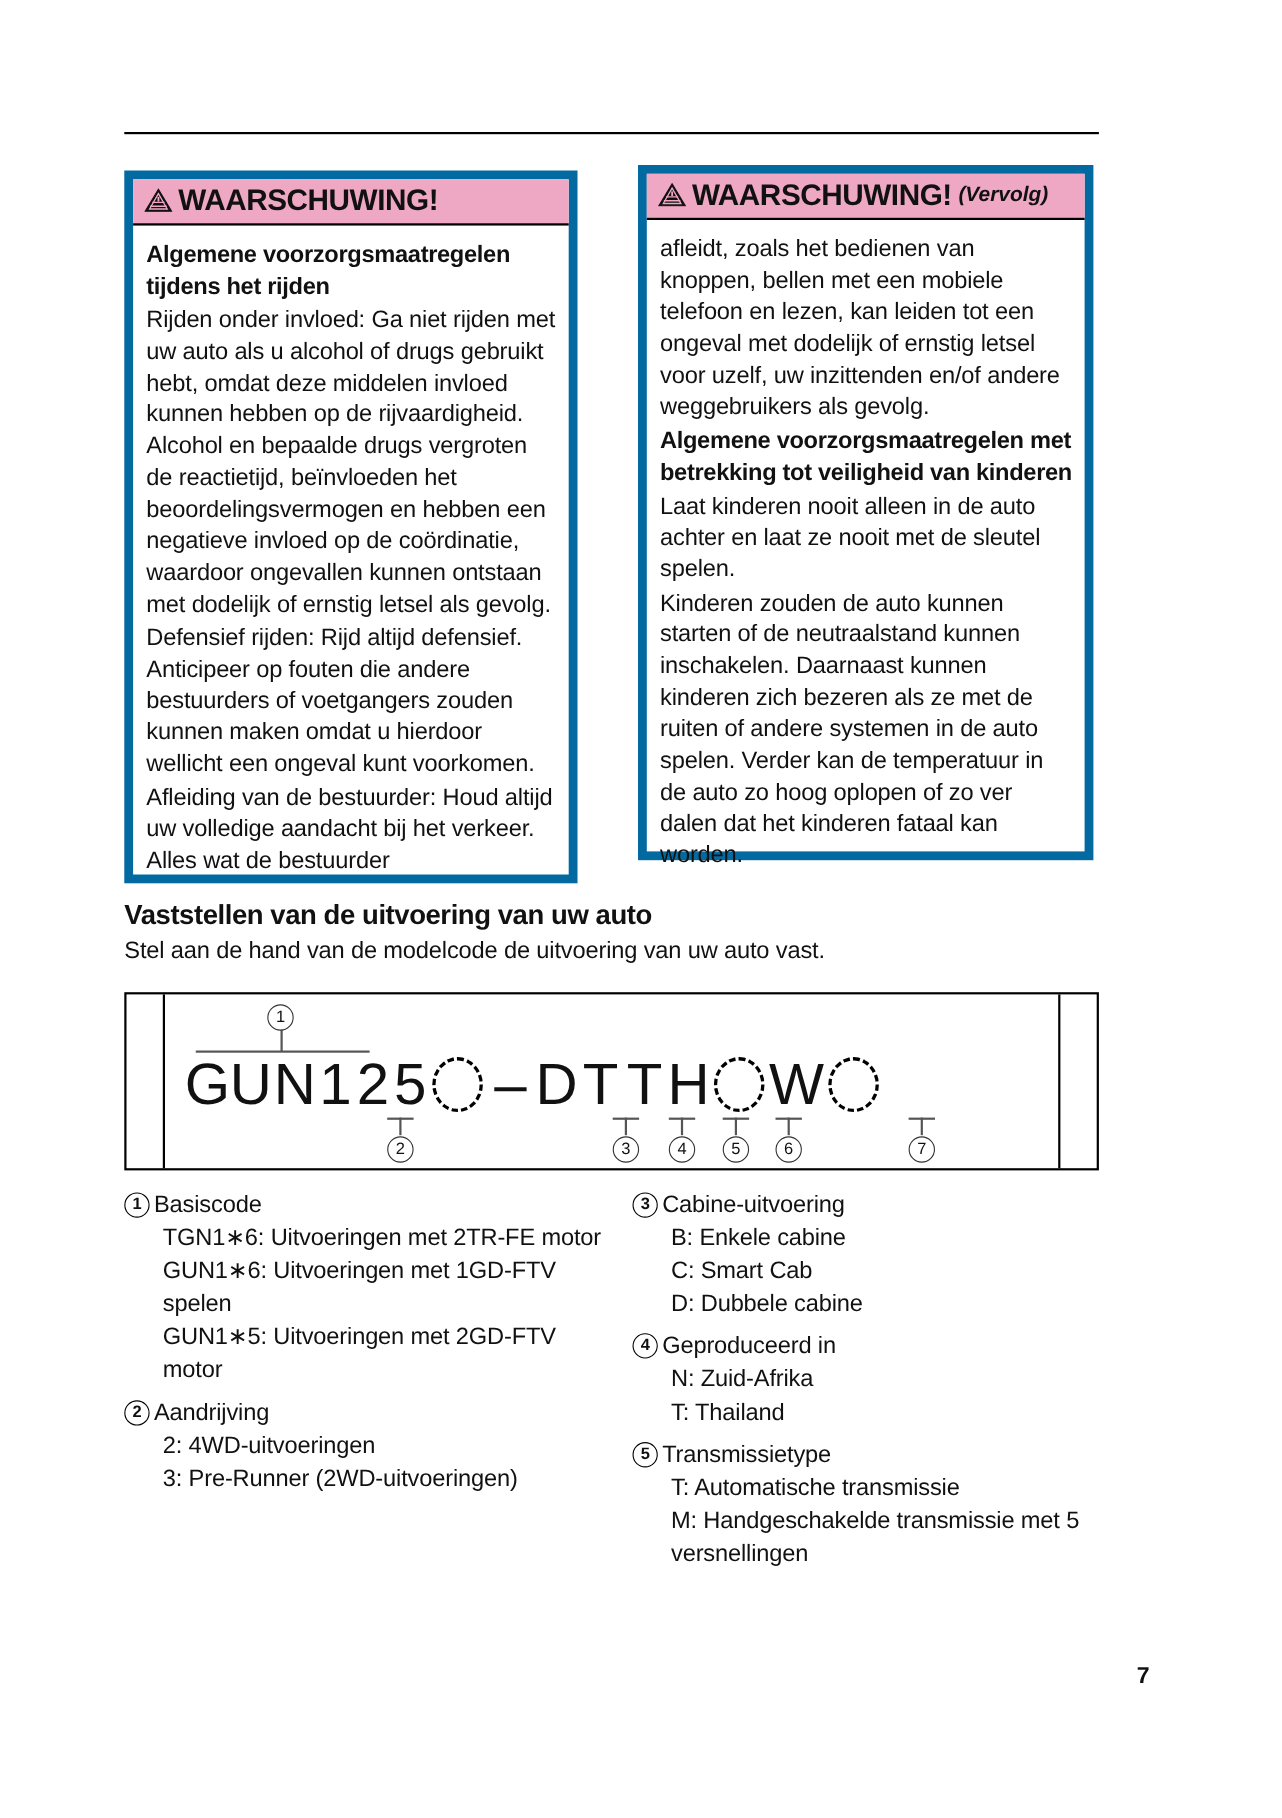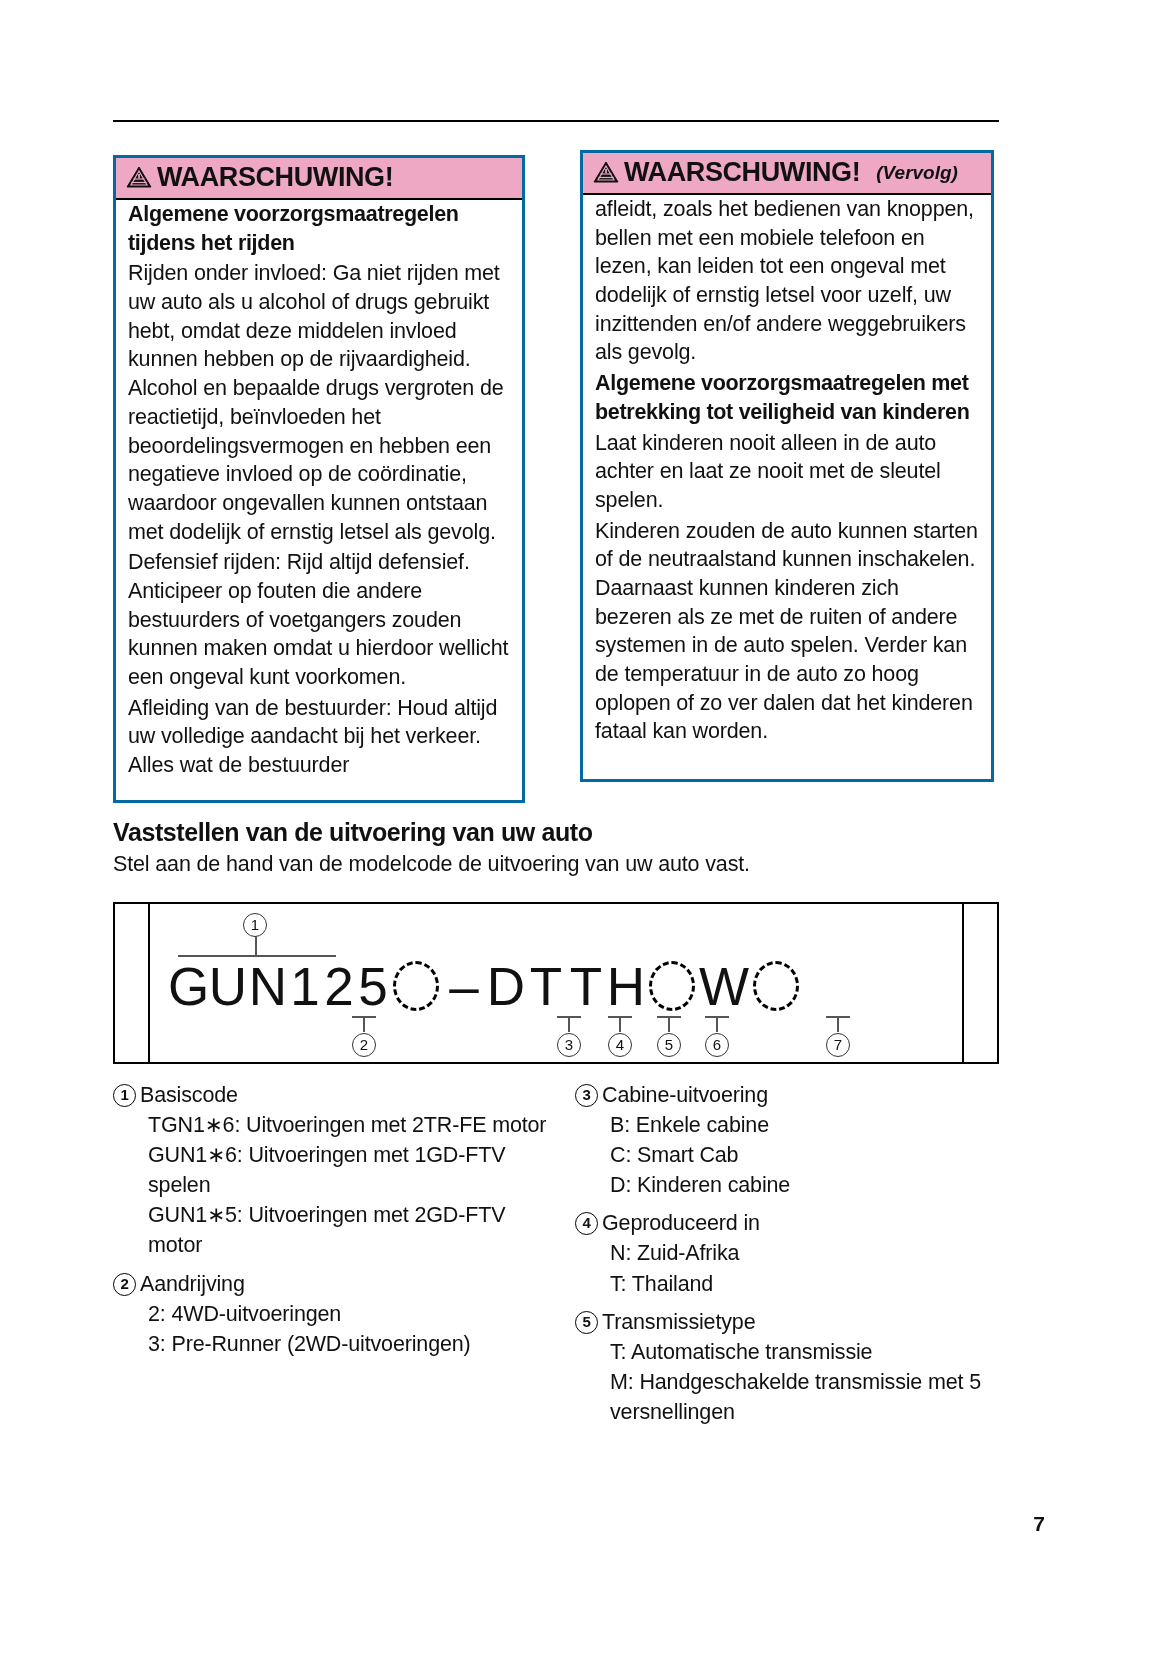--- a/index.html
+++ b/index.html
@@ -27,21 +27,21 @@
     left: 113px;
     top: 120px;
     width: 886px;
     height: 2px;
     background: #000;
   }
 
   
   .warn-box {
     position: absolute;
-    border: 3px solid #0369a1;
+    border: 8px solid #0369a1;
     background: #fff;
     box-sizing: border-box;
   }
   .warn-left  { left: 113px; top: 155px;  width: 412px; height: 648px; }
   .warn-right { left: 580px; top: 150px;  width: 414px; height: 632px; }
 
   .warn-head {
     background: #efa8c4;
     border-bottom: 2px solid #000;
     display: flex;
@@ -59,26 +59,26 @@
   .warn-title {
     font-size: 27px;
     font-weight: bold;
     letter-spacing: -0.4px;
     line-height: 1;
   }
   .warn-cont {
     font-size: 19px;
     font-weight: bold;
     font-style: italic;
-    margin-left: 16px;
+    margin-left: 6px;
     line-height: 1;
   }
 
   .warn-body {
-    padding: 0 11px 6px 12px;
+    padding: 12px 11px 6px 12px;
     box-sizing: border-box;
   }
   .warn-body p {
     margin: 0 0 2px 0;
     font-size: 21.5px;
     line-height: 1.335;
     letter-spacing: -0.15px;
   }
   .warn-body p.b {
     font-weight: bold;
@@ -358,21 +358,21 @@
       <span class="l-sub">3: Pre-Runner (2WD-uitvoeringen)</span>
     </div>
   </div>
 
   <div class="legend-col lcol-right">
     <div class="l-item">
       <span class="l-bullet">3</span>
       <span class="l-title">Cabine-uitvoering</span>
       <span class="l-sub">B: Enkele cabine</span>
       <span class="l-sub">C: Smart Cab</span>
-      <span class="l-sub">D: Kinderen cabine</span>
+      <span class="l-sub">D: Dubbele cabine</span>
     </div>
     <div class="l-item">
       <span class="l-bullet">4</span>
       <span class="l-title">Geproduceerd in</span>
       <span class="l-sub">N: Zuid-Afrika</span>
       <span class="l-sub">T: Thailand</span>
     </div>
     <div class="l-item">
       <span class="l-bullet">5</span>
       <span class="l-title">Transmissietype</span>

